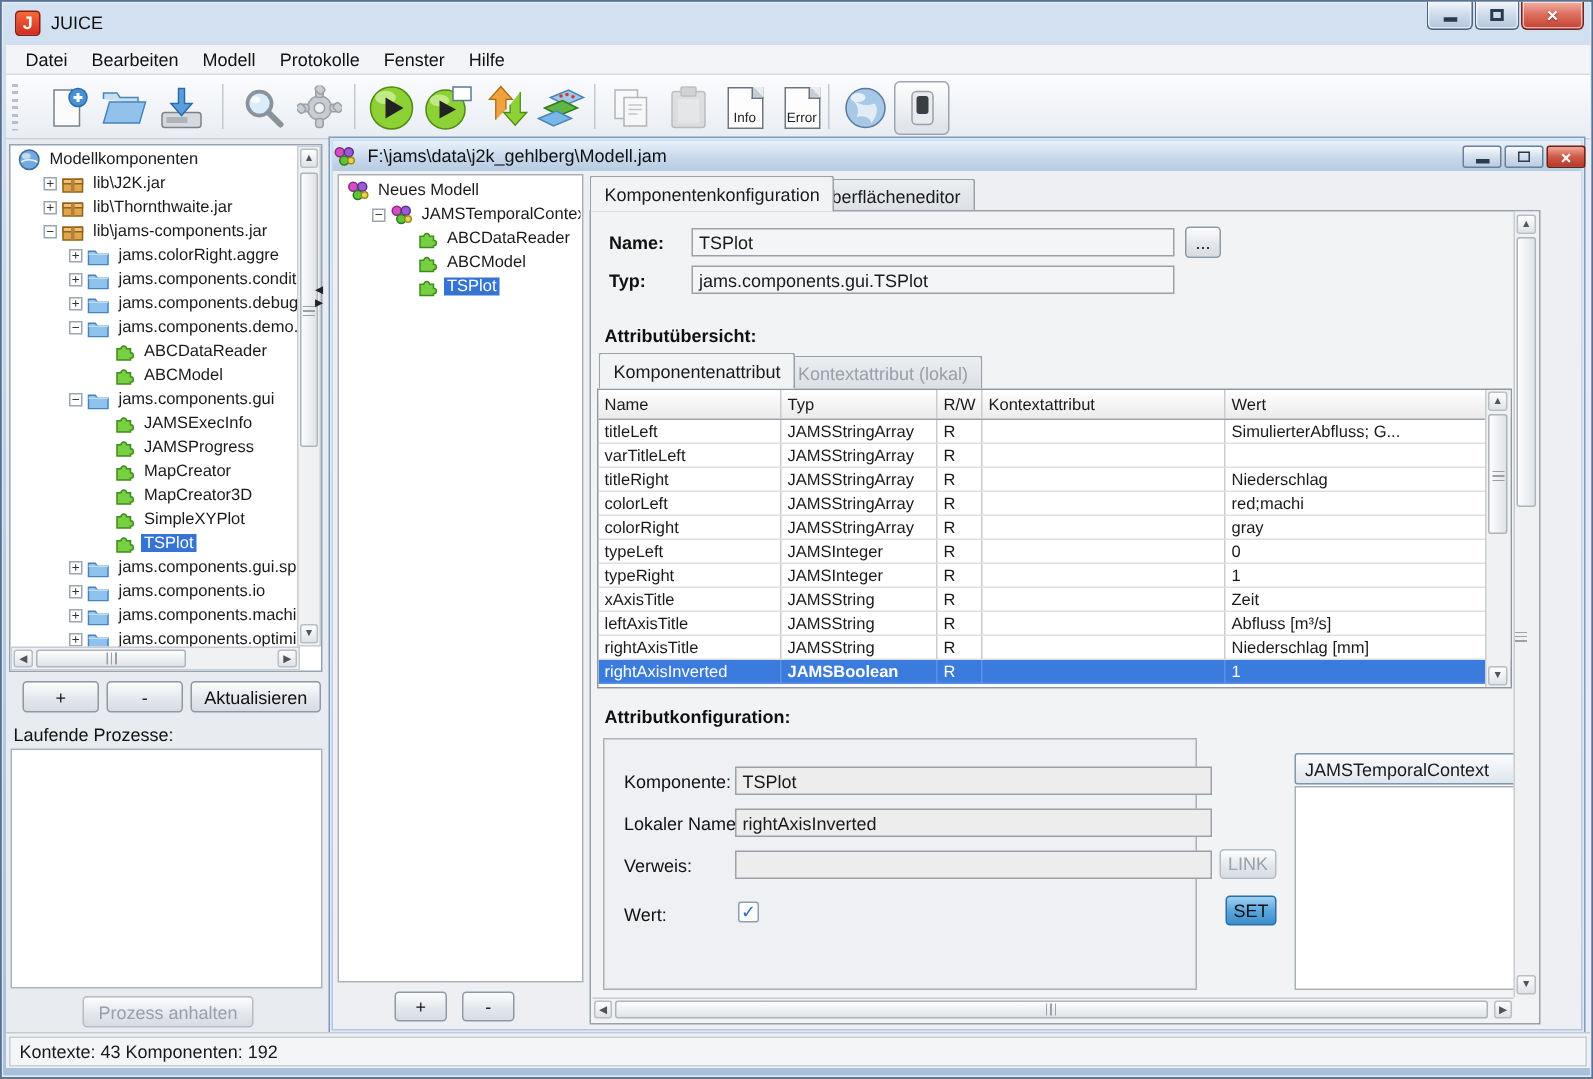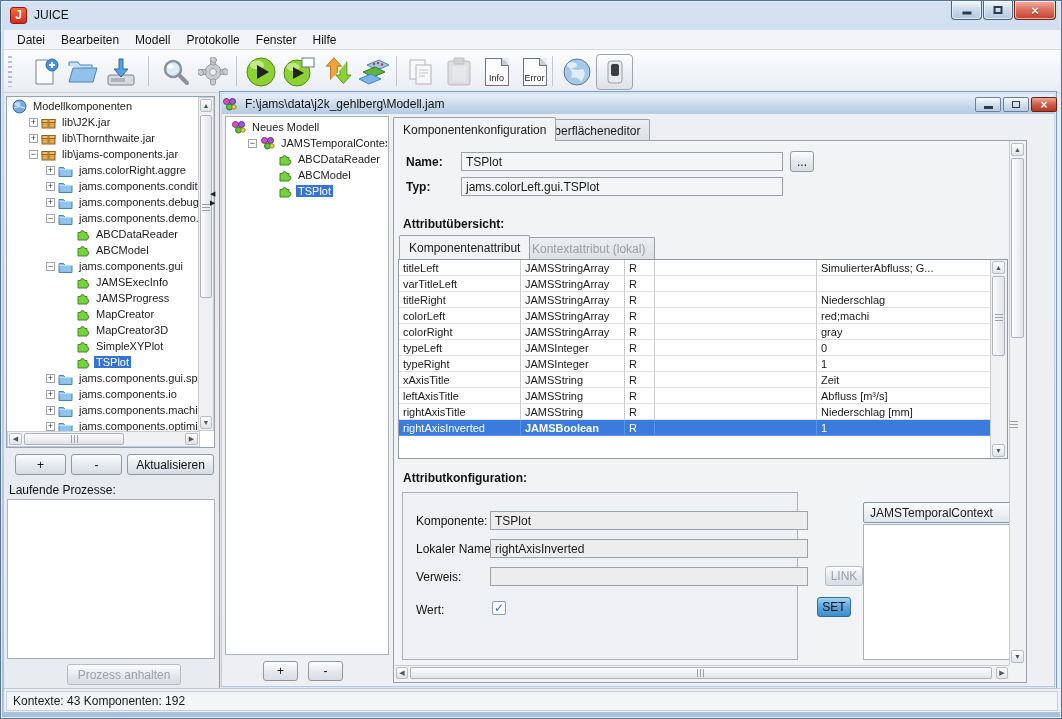--- a/index.html
+++ b/index.html
@@ -42,21 +42,21 @@
   
   .sb{position:absolute;background:#f0f1f3;border:1px solid #c9ccd1;}
   .sb .arr{position:absolute;display:flex;align-items:center;justify-content:center;font-size:7px;color:#555;
            background:linear-gradient(180deg,#fdfdfe,#dfe3e8);border:1px solid #b9bec5;border-radius:2px;}
   .sb .thumb{position:absolute;background:linear-gradient(90deg,#fdfdfe,#dfe3e8);border:1px solid #aeb4bb;border-radius:2px;}
   .sb .thumb.h{background:linear-gradient(180deg,#fdfdfe,#dfe3e8);}
   .gripv{position:absolute;left:50%;transform:translateX(-50%);width:8px;height:7px;background:repeating-linear-gradient(180deg,#9aa0a8 0 1px,transparent 1px 3px);}
   .griph{position:absolute;top:50%;transform:translateY(-50%);width:7px;height:8px;background:repeating-linear-gradient(90deg,#9aa0a8 0 1px,transparent 1px 3px);}
   .btn{display:flex;align-items:center;justify-content:center;border:1px solid #8d99a5;border-radius:3px;
        background:linear-gradient(180deg,#fdfdfe,#e4e8ed 55%,#d8dde3);font-size:12px;color:#111;}
-  .btn.disabled{color:#9aa0a6;border-color:#b4bcc4;margin-left:12px;}
+  .btn.disabled{color:#9aa0a6;border-color:#b4bcc4;}
   .btn.blue{background:linear-gradient(180deg,#9fd4f5,#5aa7dd 50%,#3d8ecd);border-color:#2d6da3;}
   .grouplabel{font-size:12px;color:#111;}
   .heading{font-weight:bold;font-size:13px;color:#111;}
   .whitebox{background:#fff;border:1px solid #a9b0b8;}
   .statusbar{position:absolute;left:3px;top:687px;width:1056px;height:24px;background:#eef0f3;border-top:1px solid #c5cad0;}
   .statusfield{position:absolute;left:2px;top:2px;width:1052px;height:20px;border:1px solid #c8cdd2;background:#f4f5f7;display:flex;align-items:center;padding-left:6px;font-size:12px;}
   
   .iframe{position:absolute;left:215px;top:-2px;width:838px;height:598px;background:linear-gradient(180deg,#ccdcee,#b4c9e0);
           border:1px solid #7e9cbd;box-shadow:inset 0 0 0 1px #dde9f6;}
   .ititle{position:absolute;left:2px;top:2px;width:832px;height:20px;background:linear-gradient(180deg,#e9f1fa,#c6d7ea 60%,#b6cbe2);display:flex;align-items:center;}
@@ -572,28 +572,35 @@
         <div class="btn" style="position:absolute;left:86px;top:547px;width:35px;height:20px;">-</div>
 
         <div class="tab active" style="left:171px;top:3px;">Komponentenkonfiguration</div>
         <div class="tab" style="left:313px;top:5px;">Oberflächeneditor</div>
 
         <div style="position:absolute;left:171px;top:26px;width:634px;height:543px;border:1px solid #9aa1a9;background:#f2f3f5;">
           <span class="cfglabel" style="left:12px;top:14px;font-weight:bold;">Name:</span>
           <div class="field" style="position:absolute;left:67px;top:11px;width:322px;height:19px;">TSPlot</div>
           <div class="btn" style="position:absolute;left:396px;top:10px;width:24px;height:21px;">...</div>
           <span class="cfglabel" style="left:12px;top:39px;font-weight:bold;">Typ:</span>
-          <div class="field" style="position:absolute;left:67px;top:36px;width:322px;height:19px;">jams.colorLeft.gui.TSPlot</div>
+          <div class="field" style="position:absolute;left:67px;top:36px;width:322px;height:19px;">jams.components.gui.TSPlot</div>
 
           <span class="cfglabel heading" style="left:9px;top:76px;">Attributübersicht:</span>
           <div class="tab active" style="left:5px;top:94px;font-size:12px;">Komponentenattribut</div>
           <div class="tab dis" style="left:128px;top:96px;">Kontextattribut (lokal)</div>
 
           <div class="attr-table" style="left:4px;top:118px;width:610px;height:200px;">
             <div id="attr-table-grid">
+                <div class="trow head">
+                  <div class="tcell" style="width: 122px;">Name</div>
+                  <div class="tcell" style="width: 104px;">Typ</div>
+                  <div class="tcell" style="width: 30px;">R/W</div>
+                  <div class="tcell" style="width: 162px;">Kontextattribut</div>
+                  <div class="tcell" style="width: 174px;">Wert</div>
+                </div>
                 <div class="trow">
                   <div class="tcell" style="width: 122px;">titleLeft</div>
                   <div class="tcell" style="width: 104px;">JAMSStringArray</div>
                   <div class="tcell" style="width: 30px;">R</div>
                   <div class="tcell" style="width: 162px;"></div>
                   <div class="tcell" style="width: 174px;">SimulierterAbfluss; G...</div>
                 </div>
                 <div class="trow">
                   <div class="tcell" style="width: 122px;">varTitleLeft</div>
                   <div class="tcell" style="width: 104px;">JAMSStringArray</div>

